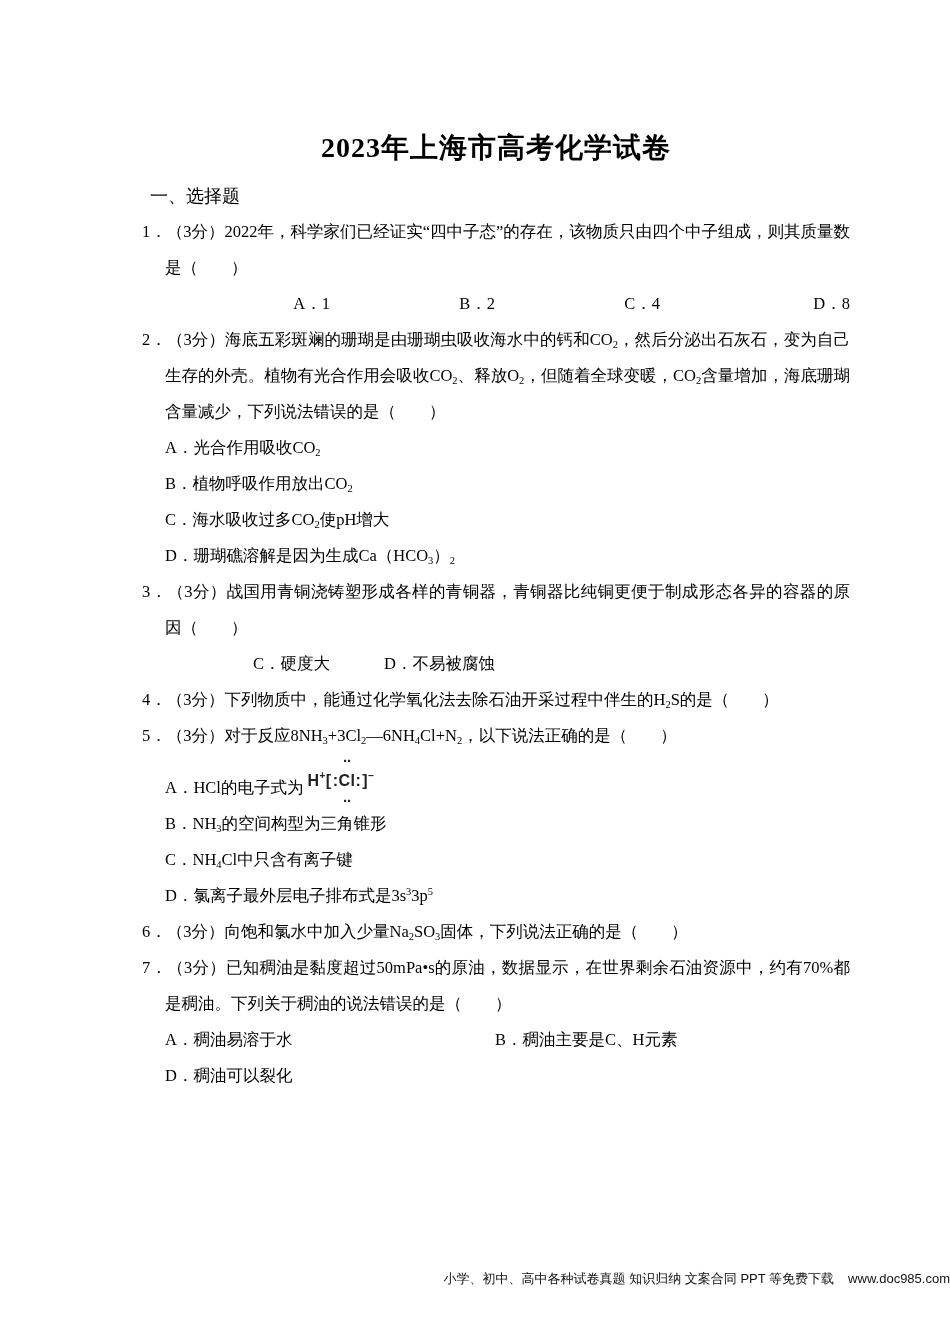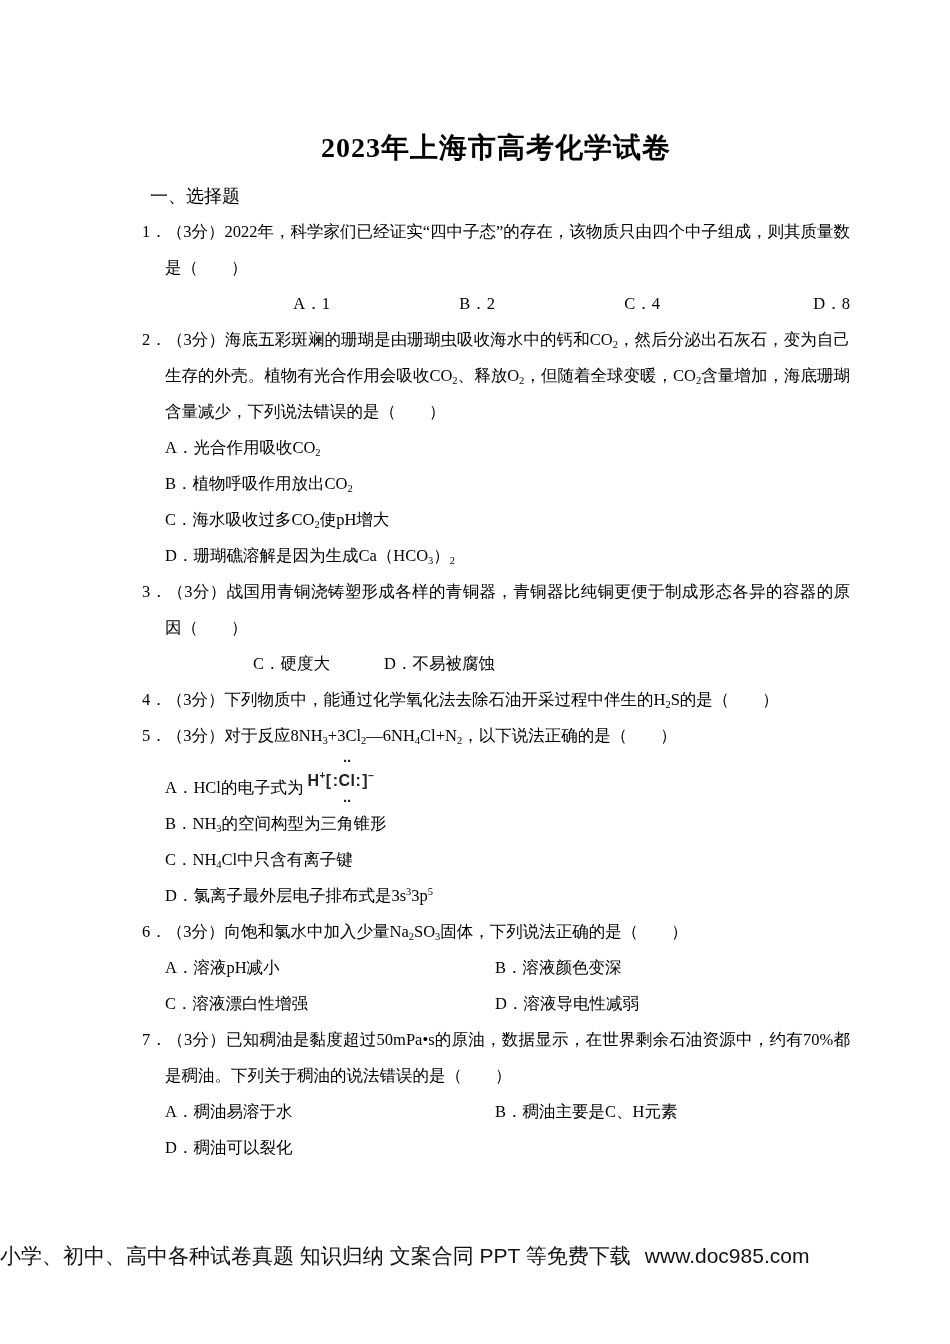--- a/index.html
+++ b/index.html
@@ -68,24 +68,24 @@
   .lewis .lsup{font-size:10px;line-height:0;vertical-align:7px;}
   .cl-wrap{position:relative;display:inline-block;padding:0 1px;}
   .cl-dots{
     position:absolute;left:50%;transform:translateX(-50%);
     font-size:15px;line-height:1;letter-spacing:-1px;
   }
   .cl-dots.top{top:-10px;}
   .cl-dots.bottom{bottom:-9px;}
   .page-footer{
     position:absolute;
-    left:0;right:0;top:1242px;
-    text-align:left;
+    left:0;right:0;top:1270px;
+    text-align:right;
     font-family:"Liberation Sans","DejaVu Sans",sans-serif;
-    font-size:21px;
+    font-size:13px;
     color:#111;
   }
   .page-footer .footer-url{margin-left:14px;}
 </style>
 </head>
 <body>
 
 <div class="sheet">
   <div class="content">
 
@@ -130,26 +130,20 @@
       <div class="options stacked">
         <span class="option opt-a5"><span class="opt-label">A．</span><span>HCl的电子式为</span><span class="lewis"><span>H</span><span class="lsup">+</span><span>[</span><span class="cl-wrap"><span class="cl-dots top">··</span><span>:</span><span>Cl</span><span>:</span><span class="cl-dots bottom">··</span></span><span>]</span><span class="lsup">−</span></span></span>
         <span class="option"><span class="opt-label">B．</span><span>NH<sub>3</sub>的空间构型为三角锥形</span></span>
         <span class="option"><span class="opt-label">C．</span><span>NH<sub>4</sub>Cl中只含有离子键</span></span>
         <span class="option"><span class="opt-label">D．</span><span>氯离子最外层电子排布式是3s<sup>3</sup>3p<sup>5</sup></span></span>
       </div>
     </div>
 
     <div class="question">
       <p class="stem"><span class="qnum">6．</span><span>（3分）向饱和氯水中加入少量Na<sub>2</sub>SO<sub>3</sub>固体，下列说法正确的是（　　）</span></p>
-      <div class="options cols2">
-        <span class="option"><span class="opt-label">A．</span><span>溶液pH减小</span></span>
-        <span class="option"><span class="opt-label">B．</span><span>溶液颜色变深</span></span>
-        <span class="option"><span class="opt-label">C．</span><span>溶液漂白性增强</span></span>
-        <span class="option"><span class="opt-label">D．</span><span>溶液导电性减弱</span></span>
-      </div>
     </div>
 
     <div class="question">
       <p class="stem"><span class="qnum">7．</span><span>（3分）已知稠油是黏度超过50mPa•s的原油，数据显示，在世界剩余石油资源中，约有70%都是稠油。下列关于稠油的说法错误的是（　　）</span></p>
       <div class="options cols2">
         <span class="option"><span class="opt-label">A．</span><span>稠油易溶于水</span></span>
         <span class="option"><span class="opt-label">B．</span><span>稠油主要是C、H元素</span></span>
         <span class="option"><span class="opt-label">D．</span><span>稠油可以裂化</span></span>
       </div>
     </div>

